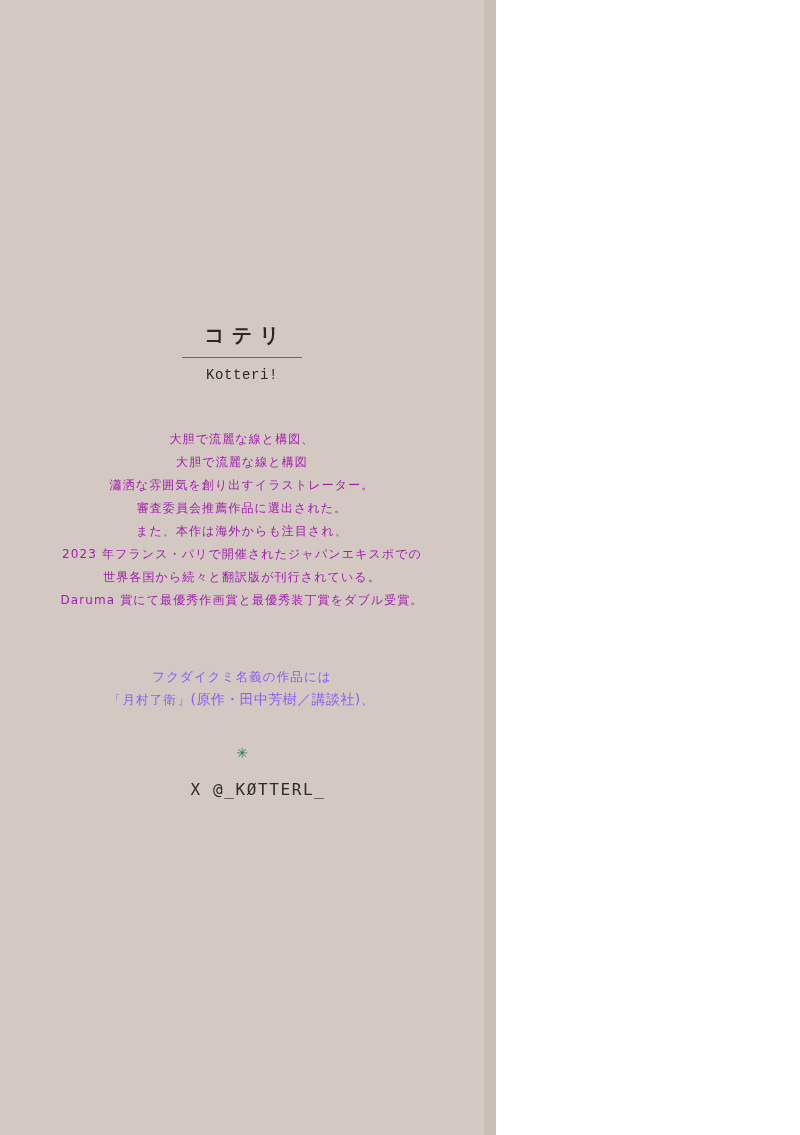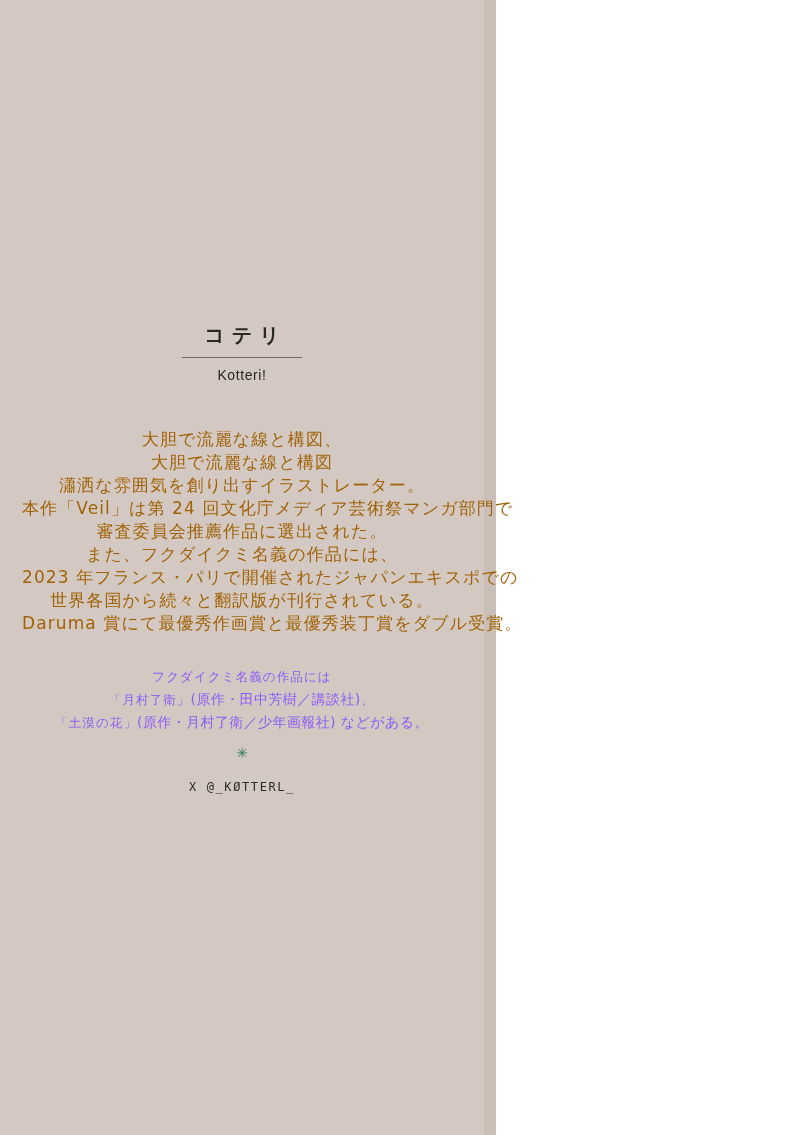--- a/index.html
+++ b/index.html
@@ -75,36 +75,36 @@
     top: 357px;
     width: 120px;
     height: 1px;
     background: #6f6762;
   }
   .author-roman {
     position: absolute;
     left: 0;
     top: 367px;
     width: 484px;
-    font-family: Liberation Sans, sans-serif;
+    font-family: Liberation Mono, monospace;
     font-size: 14px;
     letter-spacing: 0.6px;
     color: #2b2724;
   }
 
   .bio {
     position: absolute;
     left: 22px;
     top: 428px;
     width: 440px;
     font-family: "DejaVu Sans", sans-serif;
-    font-size: 17px;
+    font-size: 12px;
     line-height: 23px;
     letter-spacing: 1.1px;
-    color: #a16207;
+    color: #a21caf;
   }
   .bio div {
     white-space: nowrap;
   }
 
   .works {
     position: absolute;
     left: 22px;
     top: 665px;
     width: 440px;
@@ -129,23 +129,24 @@
     color: #2f7a5e;
     line-height: 16px;
   }
 
   .handle {
     position: absolute;
     left: 0;
     top: 780px;
     width: 484px;
     font-family: "DejaVu Sans Mono", monospace;
-    font-size: 12px;
+    font-size: 16px;
     letter-spacing: 1.6px;
     color: #2e2a28;
+    padding-left: 16px;
   }
 </style>
 </head>
 <body>
 
 <div class="page">
 
   <div class="panel"></div>
   <div class="gutter"></div>
   <div class="right-blank"></div>
@@ -153,32 +154,30 @@
   <div class="content">
 
     <div class="author-name">コテリ</div>
     <div class="rule"></div>
     <div class="author-roman">Kotteri!</div>
 
     <div class="bio">
       <div>大胆で流麗な線と構図、</div>
       <div>大胆で流麗な線と構図</div>
       <div>瀟洒な雰囲気を創り出すイラストレーター。</div>
-      <div>本作「Veil」は第 24 回文化庁メディア芸術祭マンガ部門で</div>
       <div>審査委員会推薦作品に選出された。</div>
-      <div>また、フクダイクミ名義の作品には、</div>
+      <div>また、本作は海外からも注目され、</div>
       <div>2023 年フランス・パリで開催されたジャパンエキスポでの</div>
       <div>世界各国から続々と翻訳版が刊行されている。</div>
       <div>Daruma 賞にて最優秀作画賞と最優秀装丁賞をダブル受賞。</div>
     </div>
 
     <div class="works">
       <div>フクダイクミ名義の作品には</div>
       <div><span>「月村了衛」</span><span class="small">(原作・田中芳樹／講談社)、</span></div>
-      <div><span>「土漠の花」</span><span class="small">(原作・月村了衛／少年画報社)  などがある。</span></div>
     </div>
 
     <div class="asterisk">✳</div>
 
     <div class="handle">X @_KØTTERL_</div>
 
   </div>
 </div>
 
 </body></html>

